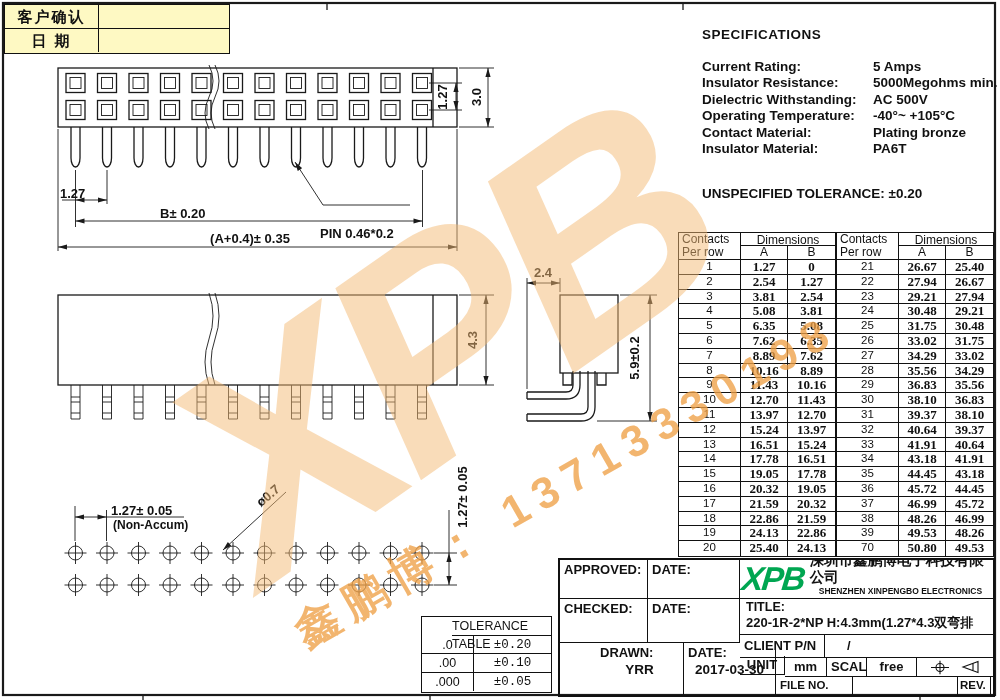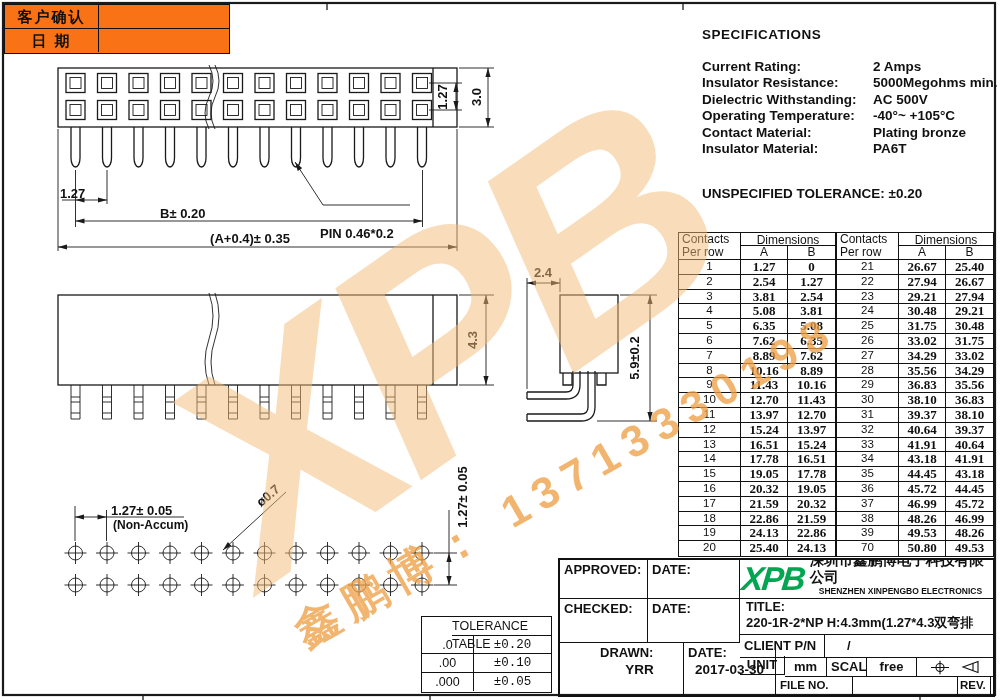--- a/index.html
+++ b/index.html
@@ -33,21 +33,21 @@
   .dh-ab span:first-child { border-right:1px solid #111; }
   .trow { display:flex; height:14.8px; border-bottom:1px solid #111; }
   .trow:last-child { border-bottom:none; }
   .trow .tcell { line-height:13.5px; text-align:center; }
   .trow .tcell:nth-child(1) { width:62px; border-right:1px solid #111; font-size:11.5px; }
   .trow .tcell:nth-child(2), .trow .tcell:nth-child(3) { width:47px; font-family:"Liberation Serif",serif; font-weight:bold; font-size:13px; }
   .trow .tcell:nth-child(2) { border-right:1px solid #111; }
   .trow .tcell:nth-child(3) { flex:1; }
 
   
-  #ctab { position:absolute; left:4px; top:4px; width:226px; height:50px; border:1.5px solid #111; z-index:3; background:#f97316; }
+  #ctab { position:absolute; left:4px; top:4px; width:226px; height:50px; border:1.5px solid #111; z-index:3; background:#fef9c3; }
   .crow { display:flex; height:23.5px; }
   .crow:first-child { border-bottom:1.5px solid #111; }
   .crow .ccell1 { width:94px; border-right:1.5px solid #111; text-align:center; font-size:15px; font-weight:bold; letter-spacing:2px; line-height:23px; }
   .crow .ccell2 { flex:1; }
 
   
   #toltab { position:absolute; left:421px; top:616px; width:131px; height:77px; border:1.5px solid #111; z-index:3; font-size:12.5px; }
   .tolhead { height:19px; border-bottom:1px solid #111; text-align:left; line-height:18px;margin-left:30px; }
   .tolrow { display:flex; height:18.3px; border-bottom:1px solid #111; }
   .tolrow:last-child { border-bottom:none; }
@@ -278,21 +278,21 @@
       <div class="ccell1">客户确认</div>
       <div class="ccell2"></div>
     </div>
     <div class="crow">
       <div class="ccell1">日 期</div>
       <div class="ccell2"></div>
     </div>
   </div>
 
   <div class="t b" style="left:702px;top:27px;font-size:13.5px;letter-spacing:0.5px;">SPECIFICATIONS</div>
-  <div class="t spec-row" style="top:59px"><span class="spec-label">Current Rating:</span><span>2 Amps</span></div>
+  <div class="t spec-row" style="top:59px"><span class="spec-label">Current Rating:</span><span>5 Amps</span></div>
   <div class="t spec-row" style="top:75px"><span class="spec-label">Insulator Resistance:</span><span>5000Megohms min.</span></div>
   <div class="t spec-row" style="top:92px"><span class="spec-label">Dielectric Withstanding:</span><span>AC 500V</span></div>
   <div class="t spec-row" style="top:108px"><span class="spec-label">Operating Temperature:</span><span>-40°~ +105°C</span></div>
   <div class="t spec-row" style="top:125px"><span class="spec-label">Contact Material:</span><span>Plating bronze</span></div>
   <div class="t spec-row" style="top:141px"><span class="spec-label">Insulator Material:</span><span>PA6T</span></div>
   <div class="t b" style="left:702px;top:186px;font-size:13.5px;">UNSPECIFIED TOLERANCE: ±0.20</div>
 
 
   <div id="dimtab-l" class="dimtab">
     <div class="dh">

